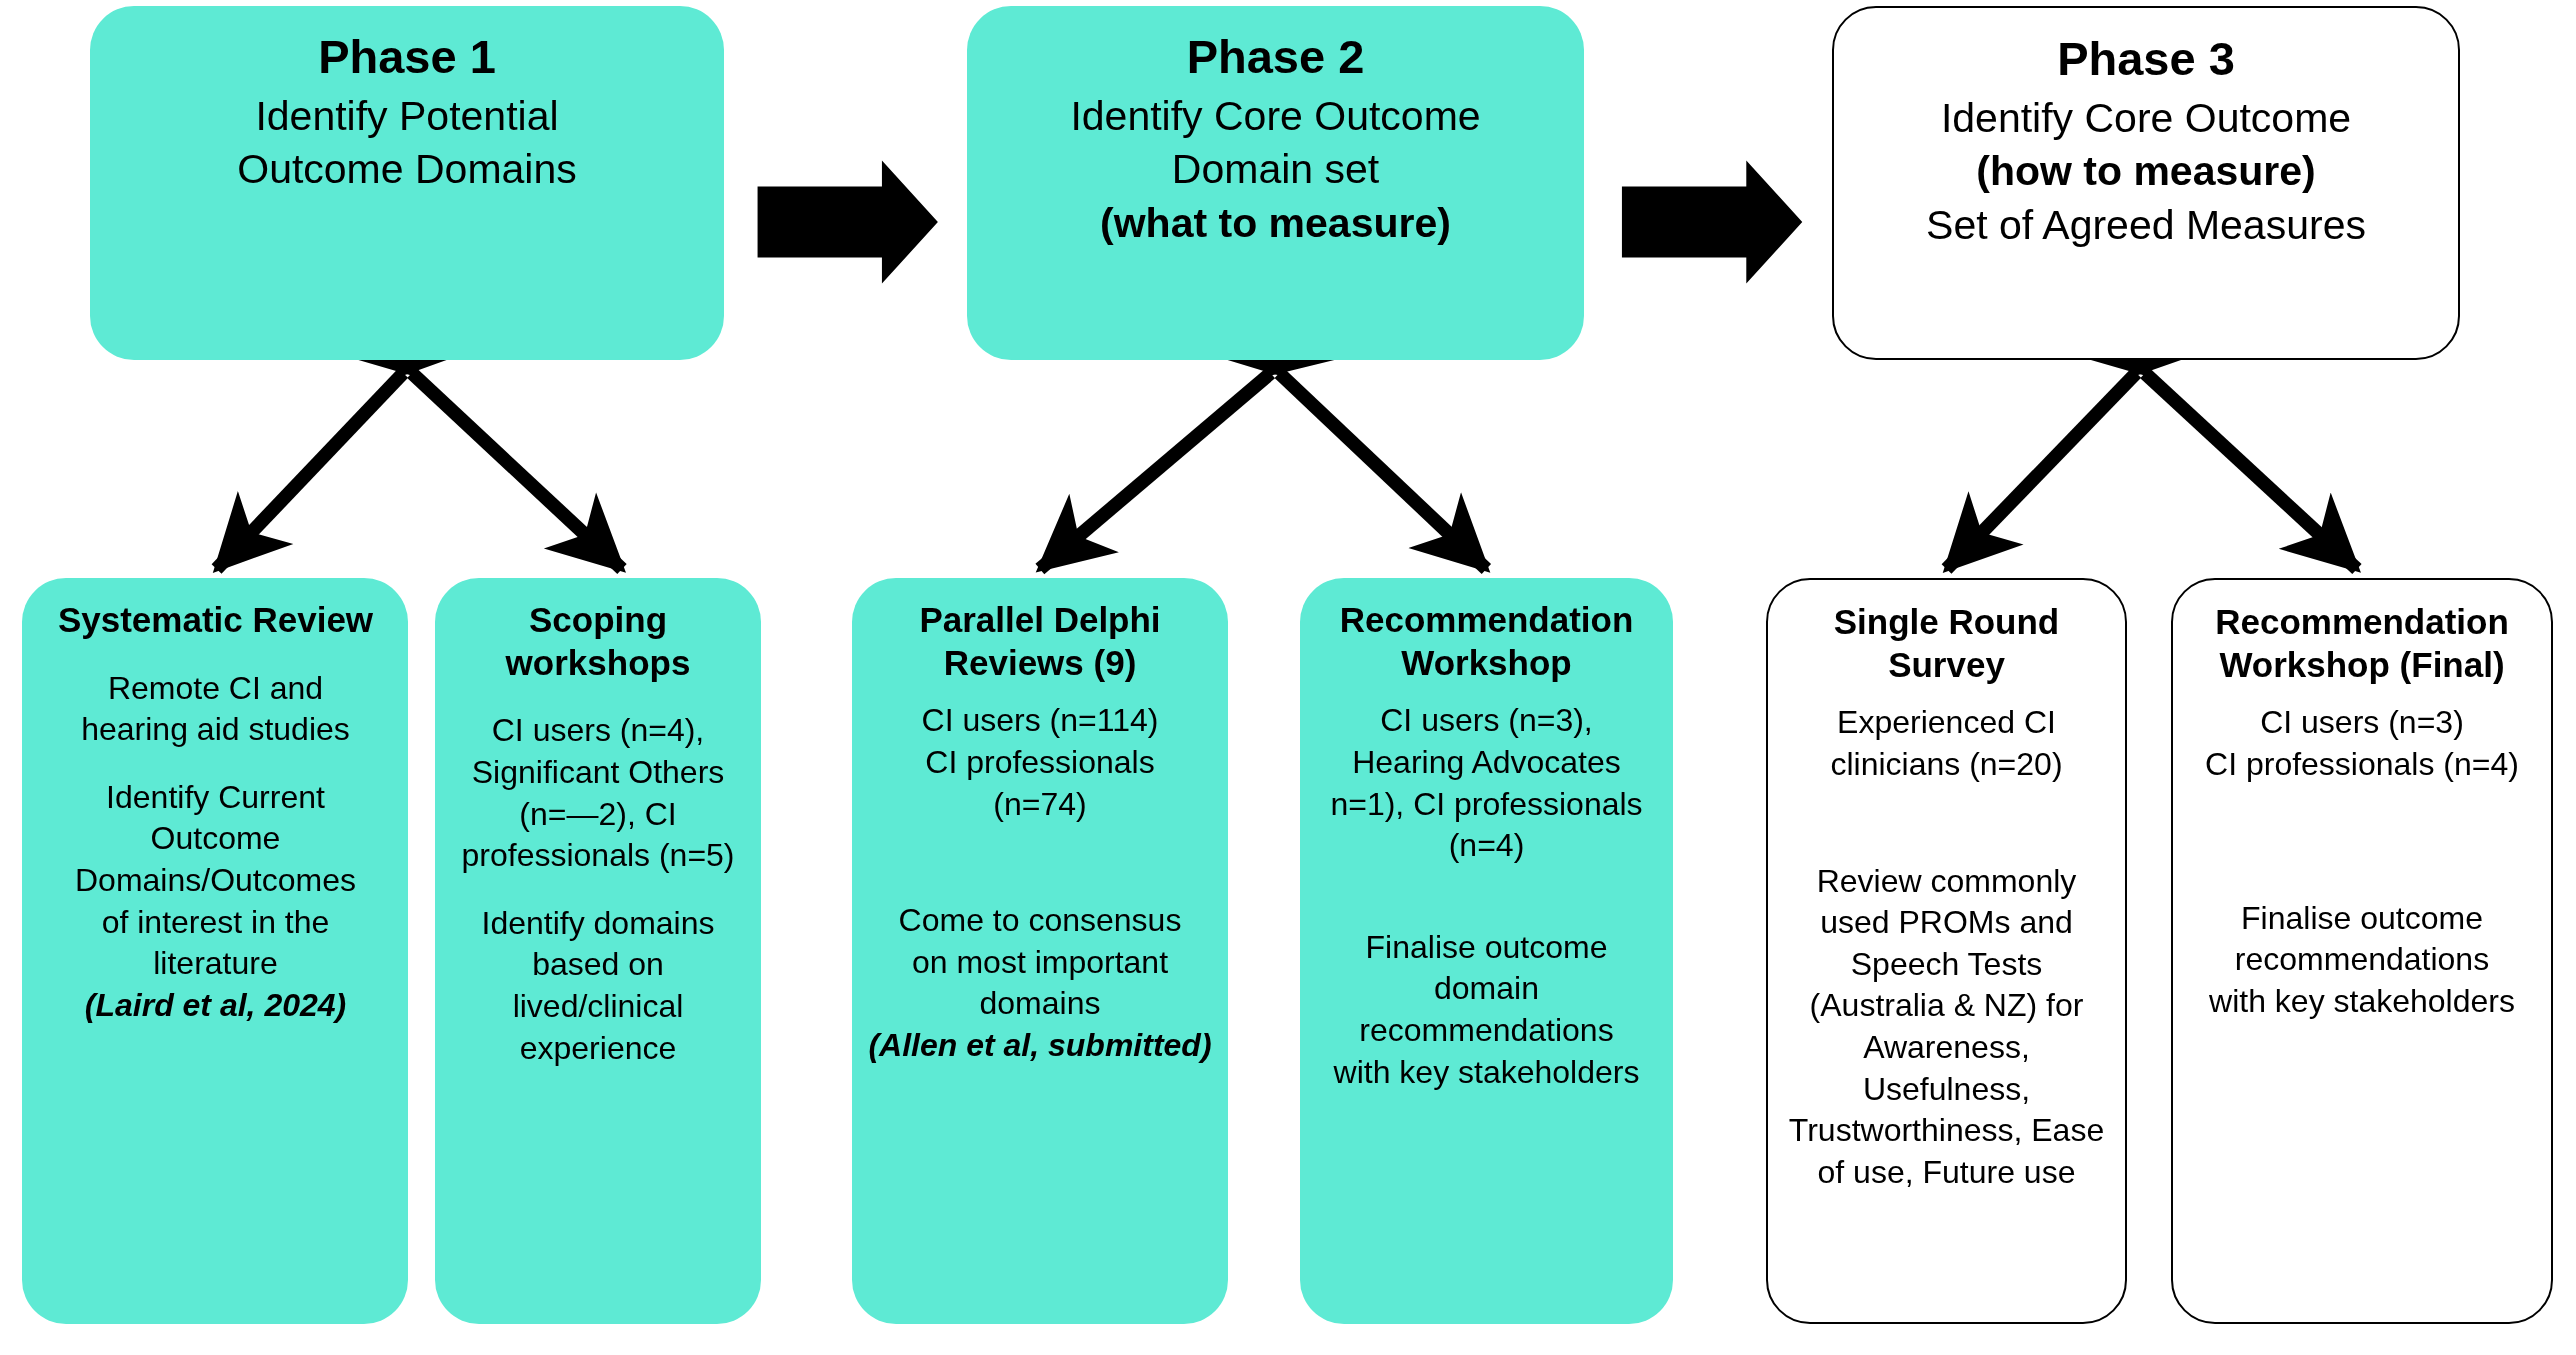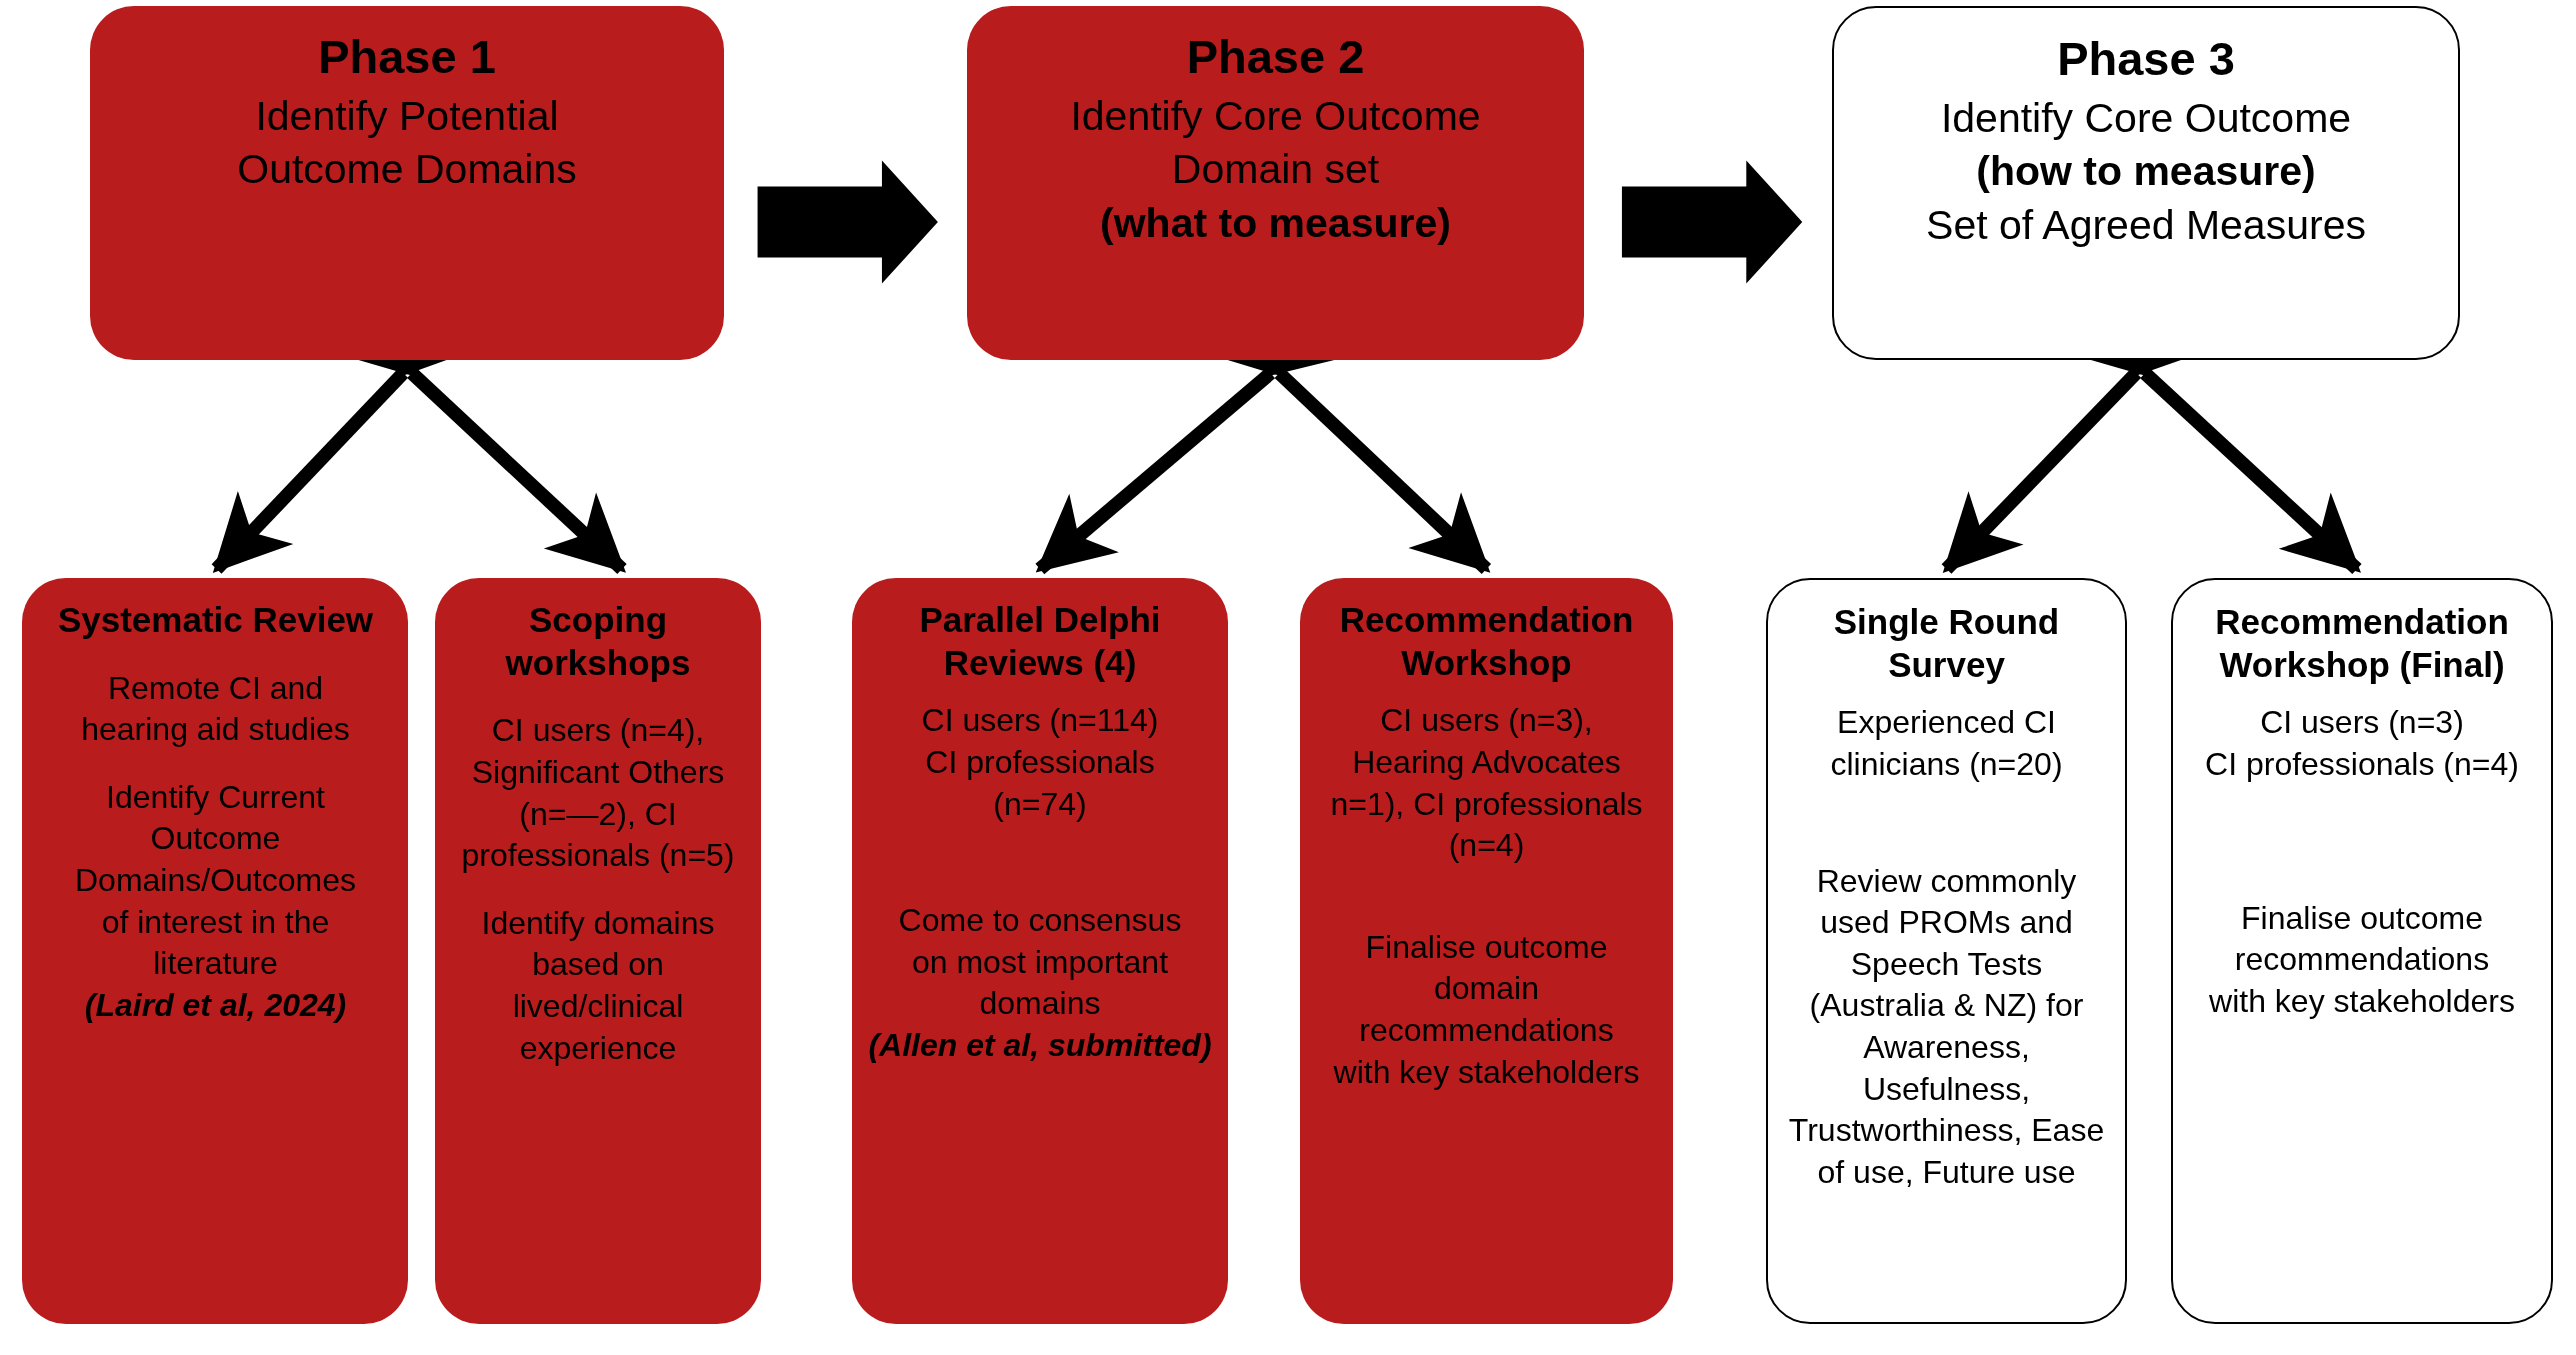--- a/index.html
+++ b/index.html
@@ -3,21 +3,21 @@
 <meta charset="utf-8">
 <style>
   html,body{margin:0;padding:0;background:#ffffff;}
   body{width:2576px;height:1355px;position:relative;overflow:hidden;
        font-family:"Liberation Sans","DejaVu Sans",sans-serif;color:#000;}
   #stage{position:absolute;left:0;top:0;width:2576px;height:1355px;}
 
   .box{position:absolute;box-sizing:border-box;border-radius:44px;
        display:flex;flex-direction:column;align-items:center;
        text-align:center;}
-  .filled{background:#b91c1c;border:none;}
+  .filled{background:#5eead4;border:none;}
   .outlined{background:#ffffff;border:2.5px solid #000000;}
 
   .phase-box{padding:23.6px 18.7px 0 18.7px;}
   .phase-title{font-size:47px;font-weight:bold;line-height:1.15;margin:0 0 6.2px 0;}
   .phase-line{font-size:41px;font-weight:normal;line-height:1.30;}
   .phase-line.bold{font-weight:bold;}
 
   .sub-box{padding:21px 16px 0 16px;}
   .sub-title{font-size:35px;font-weight:bold;line-height:1.22;}
   .sub-para{font-size:32px;font-weight:normal;line-height:1.30;margin-top:26px;}
@@ -102,21 +102,21 @@
     </div>
     <div class="sub-para">
       <div>Identify domains</div>
       <div>based on</div>
       <div>lived/clinical</div>
       <div>experience</div>
     </div>
   </div>
 
   <div class="box filled sub-box" style="left:852px;top:578px;width:376px;height:746px;">
-    <div class="sub-title">Parallel Delphi Reviews (4)</div>
+    <div class="sub-title">Parallel Delphi Reviews (9)</div>
     <div class="sub-para tight">
       <div>CI users (n=114)</div>
       <div>CI professionals</div>
       <div>(n=74)</div>
     </div>
     <div class="sub-para" style="margin-top:75px;">
       <div>Come to consensus</div>
       <div>on most important</div>
       <div>domains</div>
     </div>

